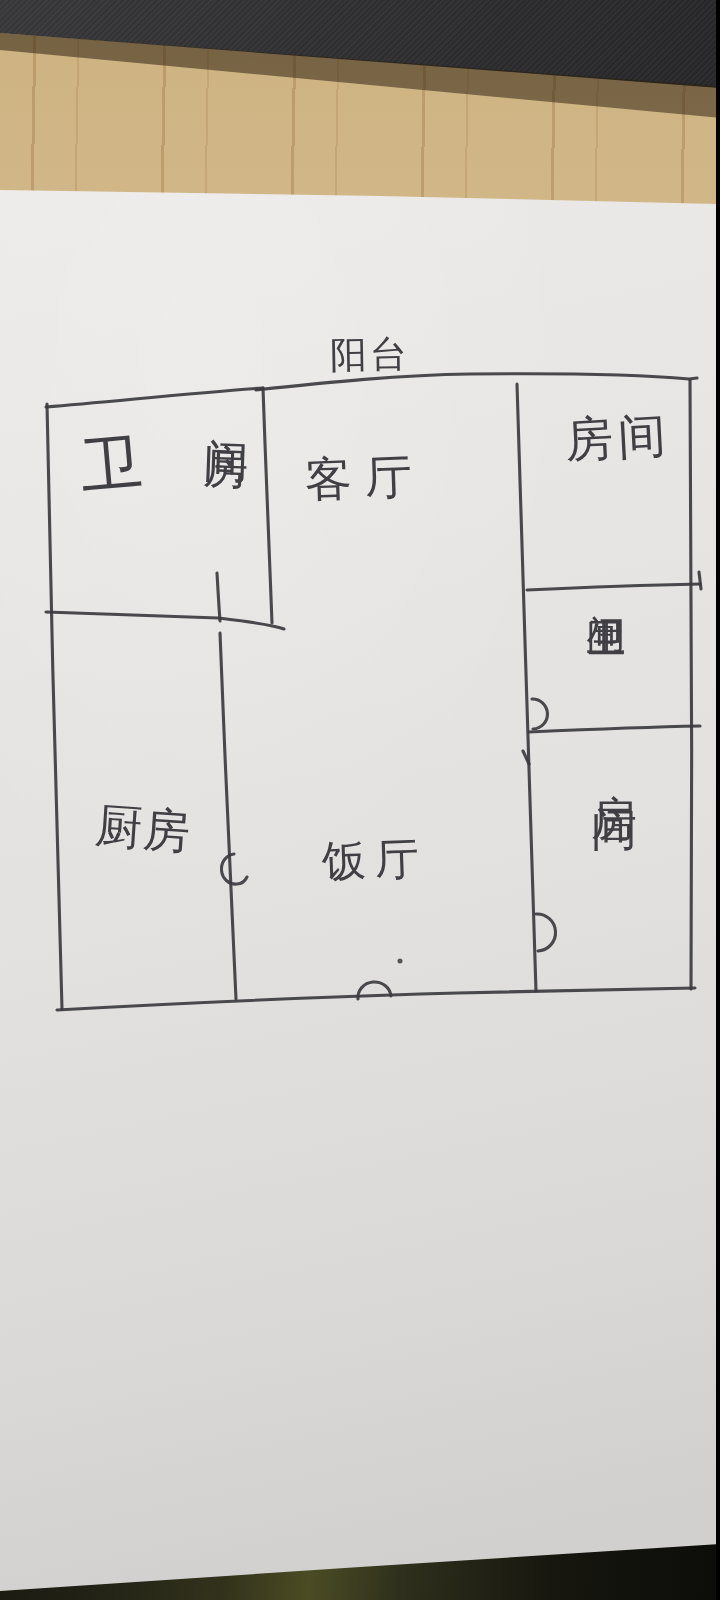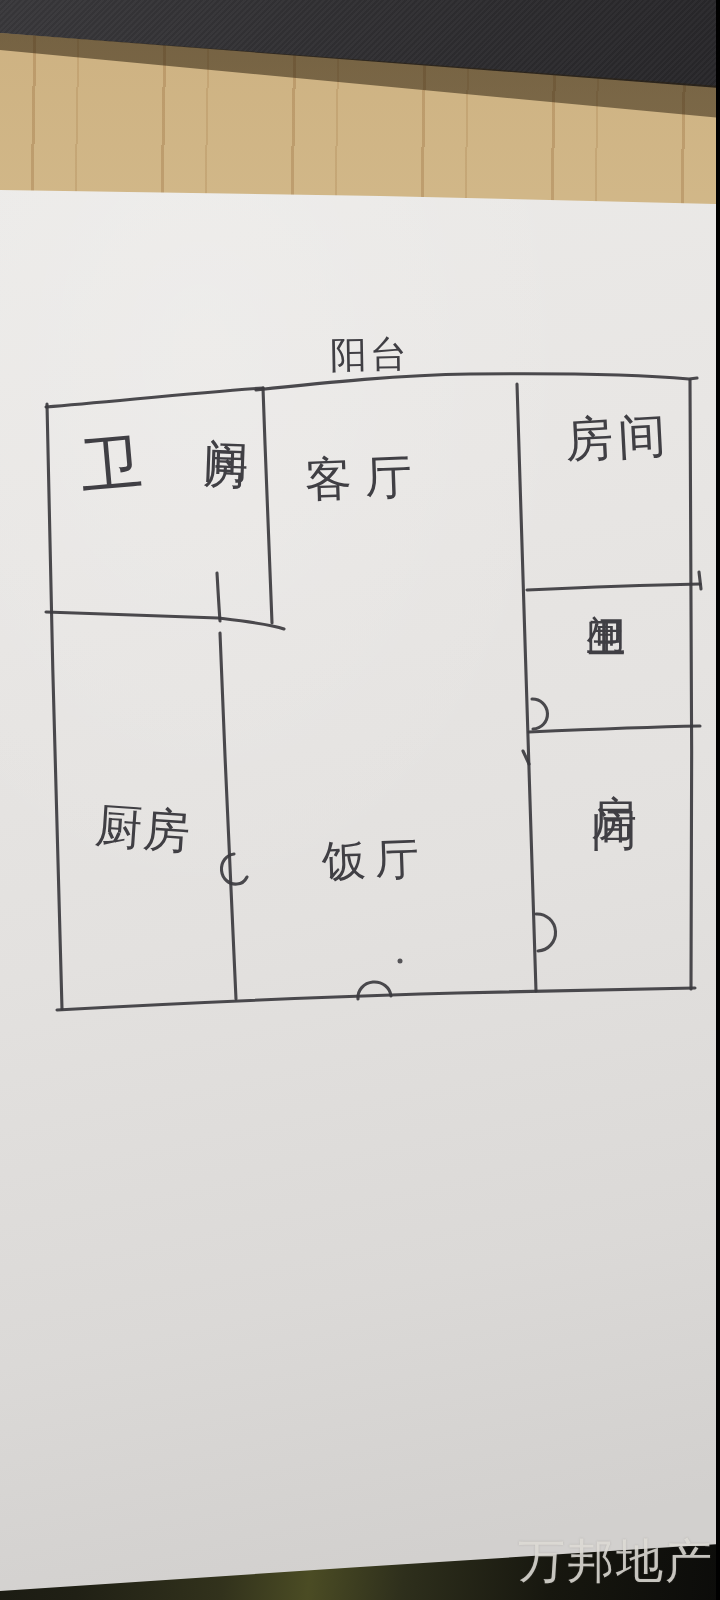--- a/index.html
+++ b/index.html
@@ -109,15 +109,14 @@
   <div class="lbl lbl-balcony">阳台</div>
   <div class="lbl lbl-toilet">卫</div>
   <div class="lbl v lbl-bed-tl">房间</div>
   <div class="lbl lbl-living">客厅</div>
   <div class="lbl lbl-bed-tr">房间</div>
   <div class="lbl v lbl-bath">卫生间</div>
   <div class="lbl v lbl-bed-br">房间</div>
   <div class="lbl lbl-kitchen">厨房</div>
   <div class="lbl lbl-dining">饭厅</div>
 
-  <div class="watermark">万邦地产</div>
 
 </div>
 
 </body></html>

